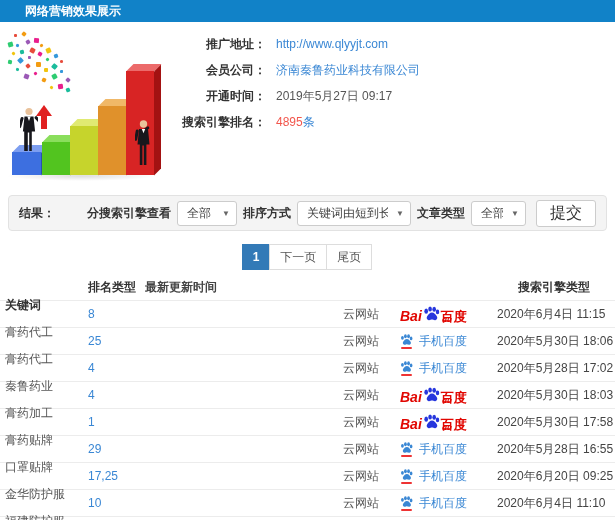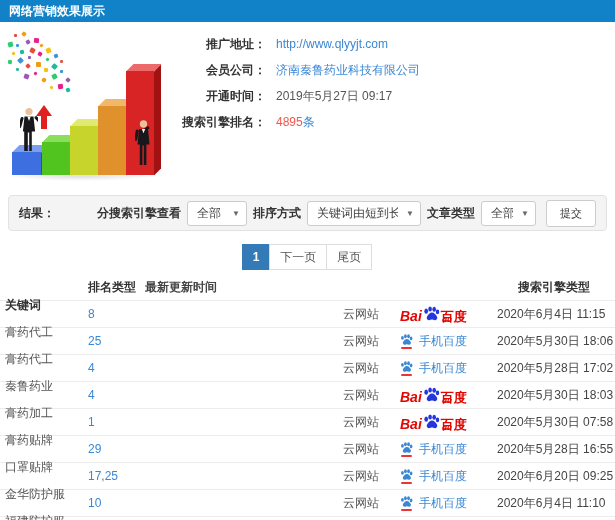--- a/index.html
+++ b/index.html
@@ -6,21 +6,21 @@
     --header-bg:#1182c8; --link-blue:#3a87d4; --count-red:#f2574d;
     --rank-blue:#3a87d4; --active-page-bg:#337ab7; --baidu-red:#e10601;
     --baidu-blue:#2636dd; --mobile-blue:#3a87d4;
   }
   *{box-sizing:border-box;margin:0;padding:0;}
   html,body{width:615px;height:520px;overflow:hidden;background:#fff;
     font-family:"Liberation Sans","DejaVu Sans",sans-serif;font-size:12px;color:#333;}
 
   
   .titlebar{height:22px;background:var(--header-bg);color:#fff;display:flex;align-items:center;
-    padding-left:9px;font-weight:bold;font-size:12px;}
+    padding-left:25px;font-weight:bold;font-size:12px;}
 
   
   .info-section{display:flex;height:163px;padding-top:6px;}
   .illus{position:relative;width:178px;height:155px;flex:0 0 178px;}
   .floor-shadow{position:absolute;bottom:2px;left:6px;width:150px;height:10px;
     background:radial-gradient(ellipse,rgba(0,0,0,.13),transparent 70%);}
   .bar{position:absolute;bottom:8px;}
   .bar::before{content:"";position:absolute;top:-7px;left:3.5px;width:100%;height:7px;transform:skewX(-45deg);}
   .bar::after{content:"";position:absolute;top:-3.5px;right:-7px;width:7px;height:100%;transform:skewY(-45deg);}
   .bar-blue{left:12px;width:29px;height:23px;background:#3d6fe0;}
@@ -56,21 +56,21 @@
     border-radius:4px;display:flex;align-items:center;padding:0 10px;}
   .results-label{font-weight:bold;color:#333;}
   .filter-controls{margin-left:auto;display:flex;align-items:center;gap:6px;}
   .filter-label{font-weight:bold;color:#333;white-space:nowrap;}
   .fake-select{height:25px;background:#fff;border:1px solid #ccc;border-radius:3px;
     display:inline-flex;align-items:center;padding:0 6px 0 9px;cursor:pointer;color:#444;}
   .fake-select .caret{font-style:normal;font-size:8px;color:#666;margin-left:8px;}
   .sel-engine{width:60px;} .sel-sort{width:114px;} .sel-article{width:55px;}
   .sel-engine span,.sel-sort span,.sel-article span{flex:1;white-space:nowrap;overflow:hidden;}
   .submit-btn{height:27px;padding:0 13px;background:#fff;border:1px solid #ccc;border-radius:3px;
-    font-size:11px;color:#333;cursor:pointer;margin-left:4px;font-family:inherit;}
+    font-size:16px;color:#333;cursor:pointer;margin-left:4px;font-family:inherit;}
 
   
   .pagination{margin-top:13px;display:flex;justify-content:center;gap:0;}
   .page-item{min-width:26px;height:26px;display:inline-flex;align-items:center;justify-content:center;
     padding:0 10px;border:1px solid #ddd;background:#fff;color:#555;cursor:pointer;margin-left:-1px;}
   .page-item.active{background:var(--active-page-bg);border-color:var(--active-page-bg);color:#fff;font-weight:bold;}
 
   
   .table{margin-top:4px;}
   .trow,.thead-row{display:flex;align-items:center;height:27px;padding-left:5px;}
@@ -315,21 +315,21 @@
       <span class="baidu-logo">
         <b class="bai">Bai</b>
             <svg class="paw-big">
               <use href="#paw"></use>
             </svg>
             <i class="du">du</i>
             <b class="cn">百度</b>
       </span>
 
     </div>
-    <div class="cell col-time">2020年5月30日 07:58</div>
+    <div class="cell col-time">2020年5月30日 17:58</div>
   </div>
 
   <div class="trow">
     <div class="cell col-keyword">口罩贴牌</div>
     <div class="cell col-rank"><span class="rank-link">29</span></div>
     <div class="cell col-ranktype">云网站</div>
     <div class="cell col-engine">
 
       <span class="mobile-baidu">
         <span class="paw-wrap">

